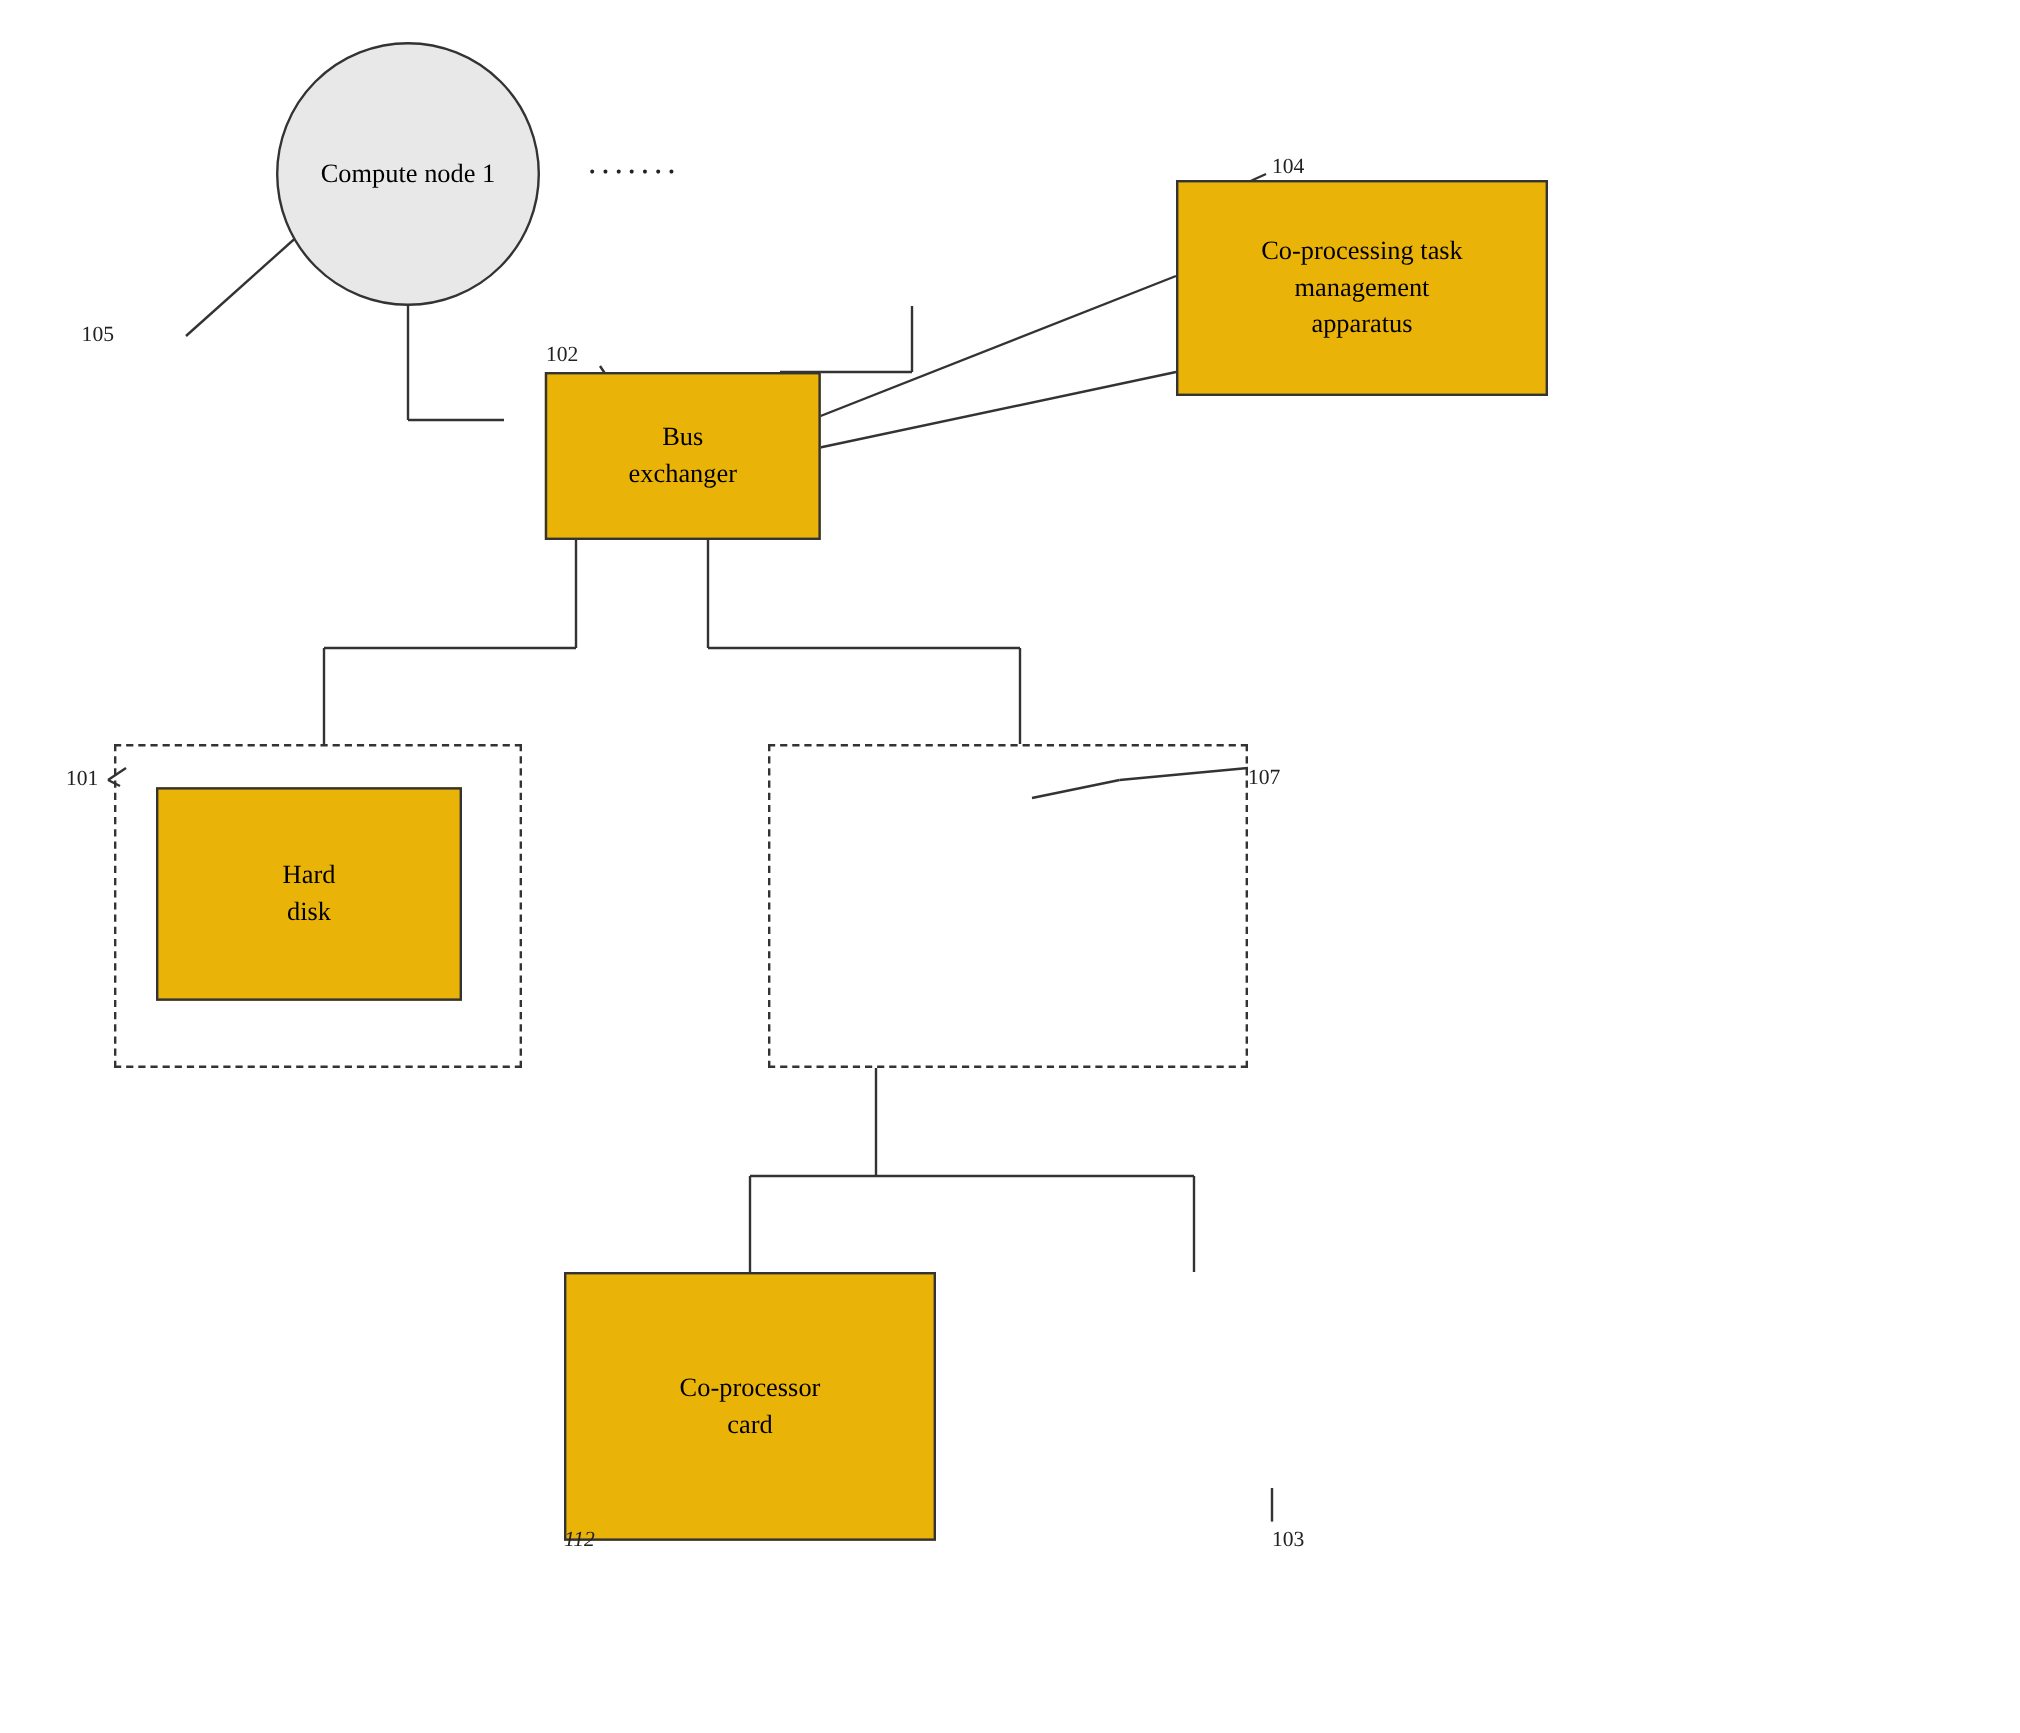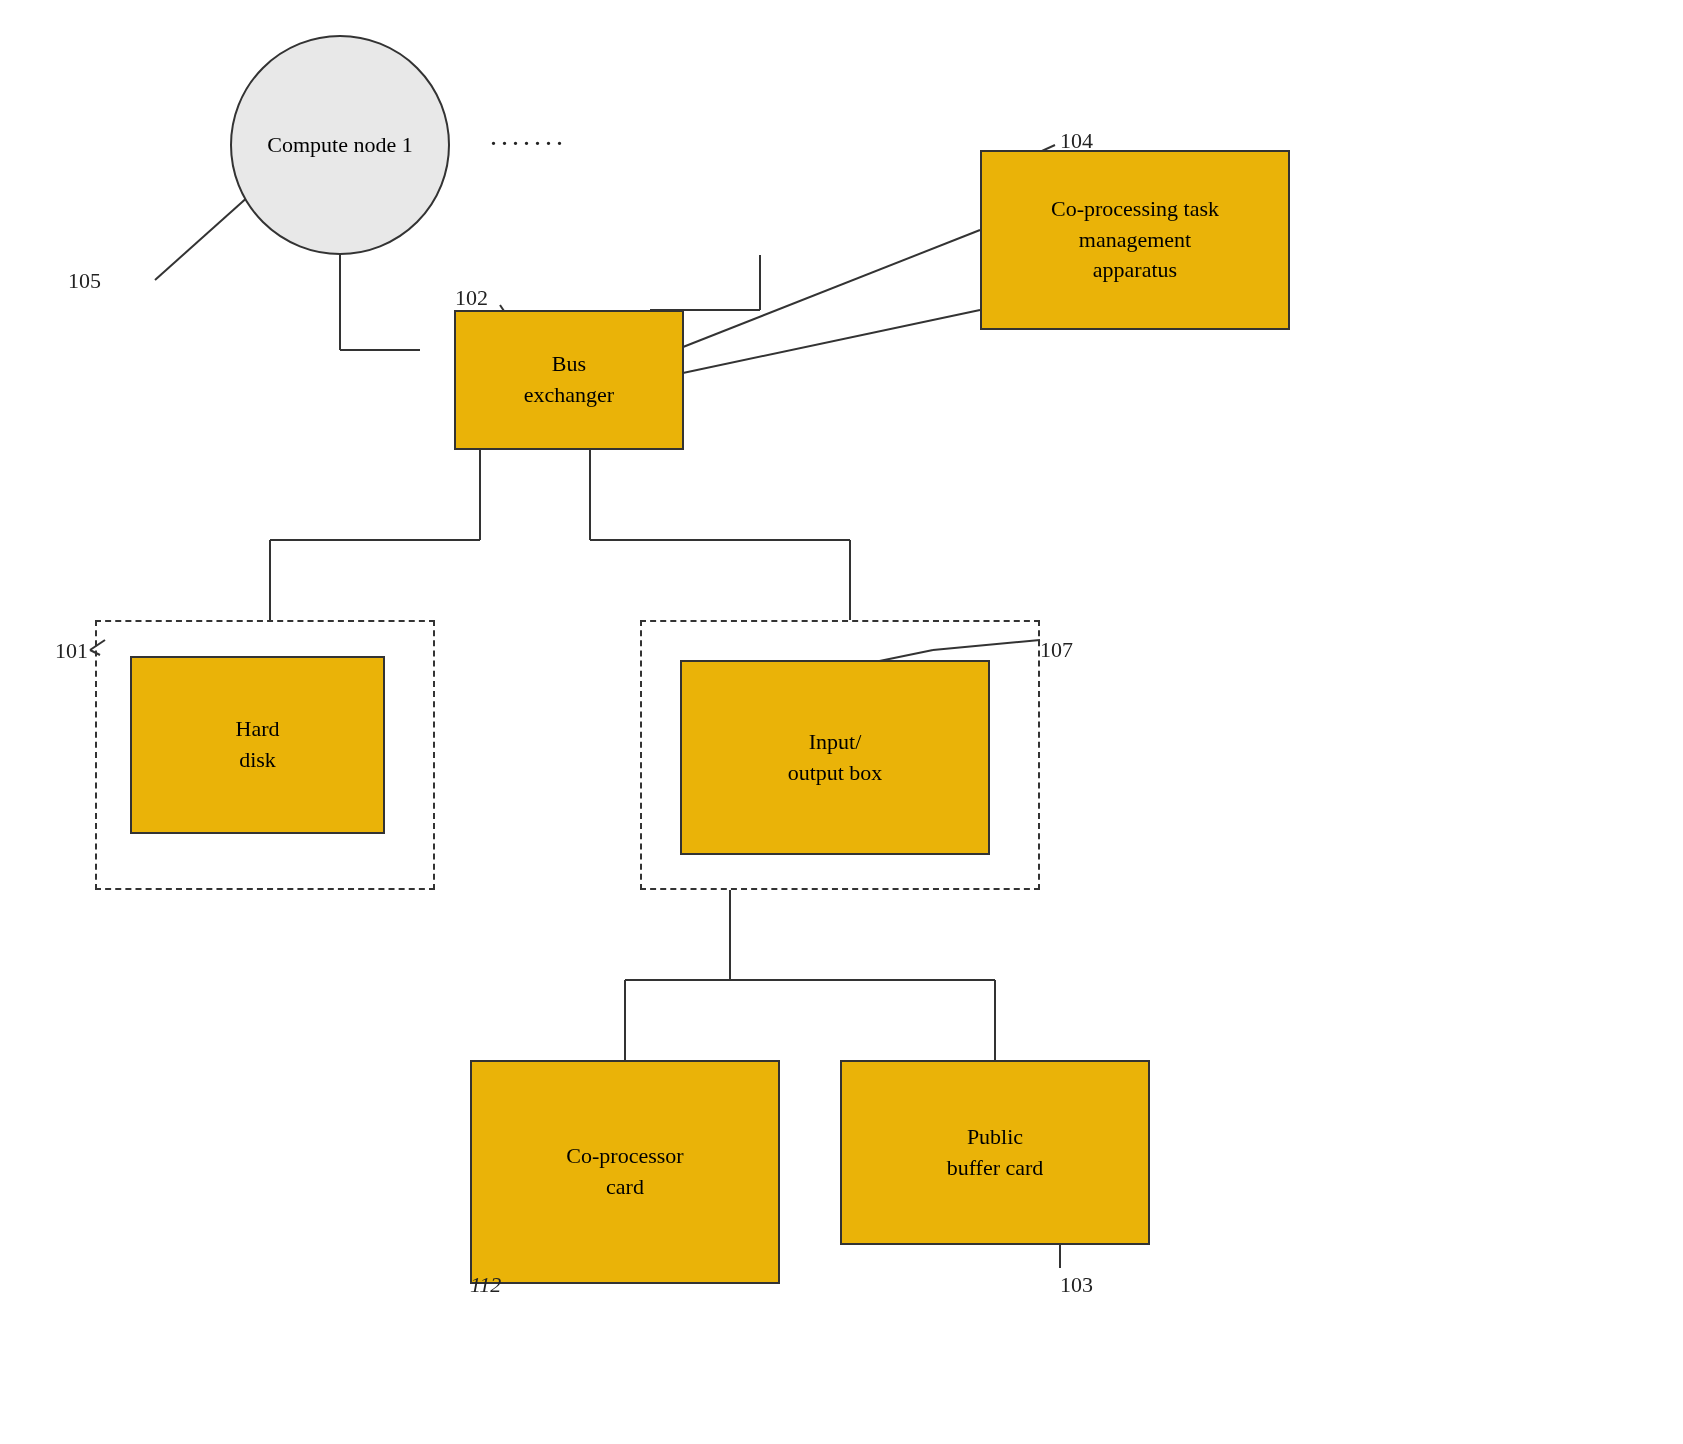--- a/index.html
+++ b/index.html
@@ -46,21 +46,21 @@
       background: transparent;
       display: flex;
       align-items: center;
       justify-content: center;
       text-align: center;
       font-size: 22px;
       line-height: 1.4;
     }
     .label {
       position: absolute;
-      font-size: 22px;
+      font-size: 18px;
       color: #222;
     }
     svg.connections {
       position: absolute;
       top: 0; left: 0;
       width: 1683px;
       height: 1444px;
       pointer-events: none;
     }
     svg.connections line, svg.connections path, svg.connections polyline {
@@ -139,31 +139,25 @@
   <div class="node-rect-dashed" style="left:95px; top:620px; width:340px; height:270px;">
   </div>
 
   <div class="node-rect" style="left:130px; top:656px; width:255px; height:178px;">
     <span>Hard<br>disk</span>
   </div>
 
   <div class="node-rect-dashed" style="left:640px; top:620px; width:400px; height:270px;">
   </div>
 
-  <div class="node-rect" style="left:680px; top:660px; width:310px; height:195px;">
-    <span>Input/<br>output box</span>
-  </div>
 
   <div class="node-rect" style="left:470px; top:1060px; width:310px; height:224px;">
     <span>Co-processor<br>card</span>
   </div>
 
-  <div class="node-rect" style="left:840px; top:1060px; width:310px; height:185px;">
-    <span>Public<br>buffer card</span>
-  </div>
 
   <div class="label" style="left:68px; top:268px;">
     <span>105</span>
   </div>
   <div class="label" style="left:455px; top:285px;">
     <span>102</span>
   </div>
   <div class="label" style="left:1060px; top:128px;">
     <span>104</span>
   </div>

